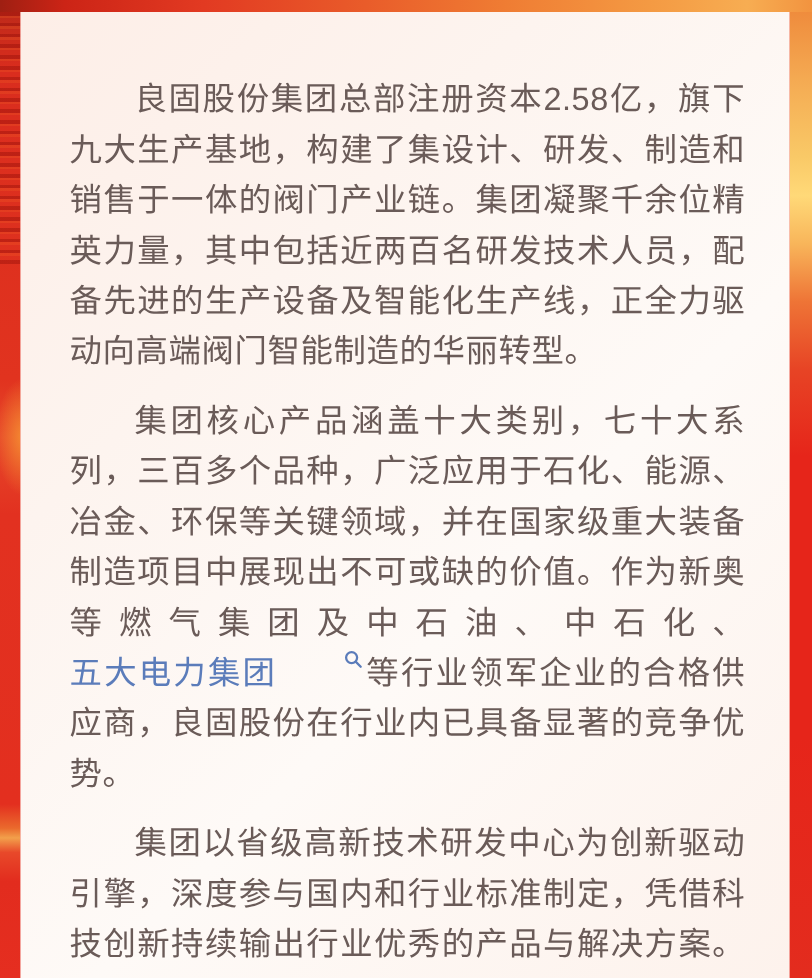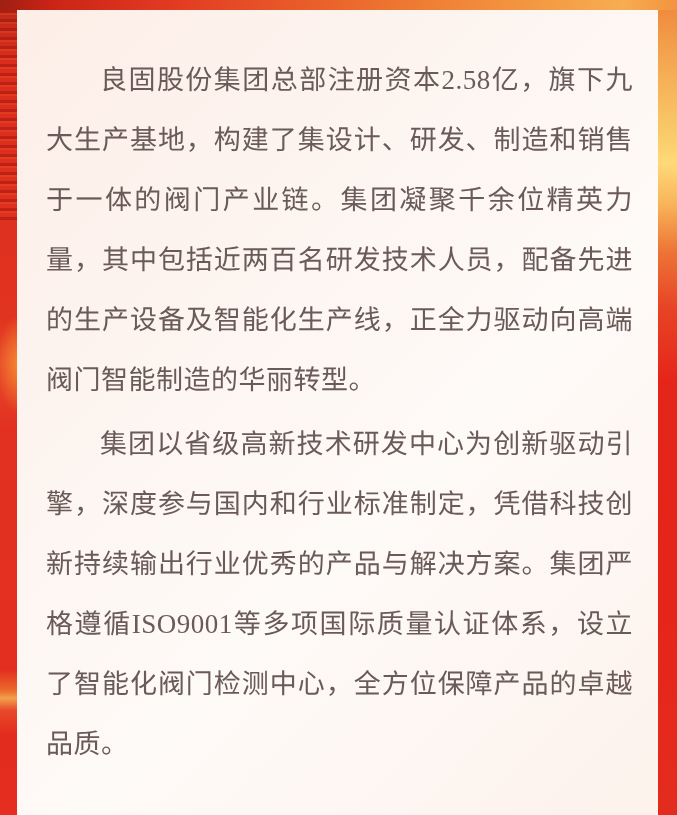--- a/index.html
+++ b/index.html
@@ -42,28 +42,27 @@
   }
 
   
   .panel {
     position: absolute; left: 17px; right: 19px; top: 10px; bottom: 0;
     background: linear-gradient(135deg, #fdeee7 0%, #fdf4ef 30%, #fefaf7 60%, #fdf2ec 100%);
     padding: 36px 21px 0 25px;
     box-sizing: border-box;
   }
   .panel p {
-    margin: 4px;
+    margin: 16px;
     text-indent: 2em;
     font-size: 27px;
-    line-height: 60px;
+    line-height: 42px;
     letter-spacing: 0.5px;
     color: #6a5b58;
     text-align: justify;
-    font-family: Liberation Serif, serif;
   }
   .entity-link {
     color: #5b7cba;
     text-decoration: none;
     cursor: pointer;
     white-space: nowrap;
   }
   .entity-sup {
     display: inline-block;
     vertical-align: 0.55em;
@@ -76,16 +75,20 @@
 <body>
 
 <div class="canvas">
   <div class="edge-top"></div>
   <div class="edge-left"></div>
   <div class="edge-right"></div>
 
   <div class="panel">
     <p>良固股份集团总部注册资本2.58亿，旗下九大生产基地，构建了集设计、研发、制造和销售于一体的阀门产业链。集团凝聚千余位精英力量，其中包括近两百名研发技术人员，配备先进的生产设备及智能化生产线，正全力驱动向高端阀门智能制造的华丽转型。</p>
 
+    <p><span>集团核心产品涵盖十大类别，七十大系列，三百多个品种，广泛应用于石化、能源、冶金、环保等关键领域，并在国家级重大装备制造项目中展现出不可或缺的价值。作为新奥等燃气集团及中石油、中石化、</span><a class="entity-link"><span>五大电力集团</span><sup class="entity-sup"><svg width="17" height="17" viewBox="0 0 17 17" aria-hidden="true">
+             <circle cx="7" cy="7" r="4.6" fill="none" stroke="#5b7cba" stroke-width="1.9"></circle>
+             <line x1="10.6" y1="10.6" x2="14.6" y2="14.6" stroke="#5b7cba" stroke-width="1.9" stroke-linecap="round"></line>
+           </svg></sup></a><span>等行业领军企业的合格供应商，良固股份在行业内已具备显著的竞争优势。</span></p>
 
     <p>集团以省级高新技术研发中心为创新驱动引擎，深度参与国内和行业标准制定，凭借科技创新持续输出行业优秀的产品与解决方案。集团严格遵循ISO9001等多项国际质量认证体系，设立了智能化阀门检测中心，全方位保障产品的卓越品质。</p>
   </div>
 </div>
 
 </body></html>

